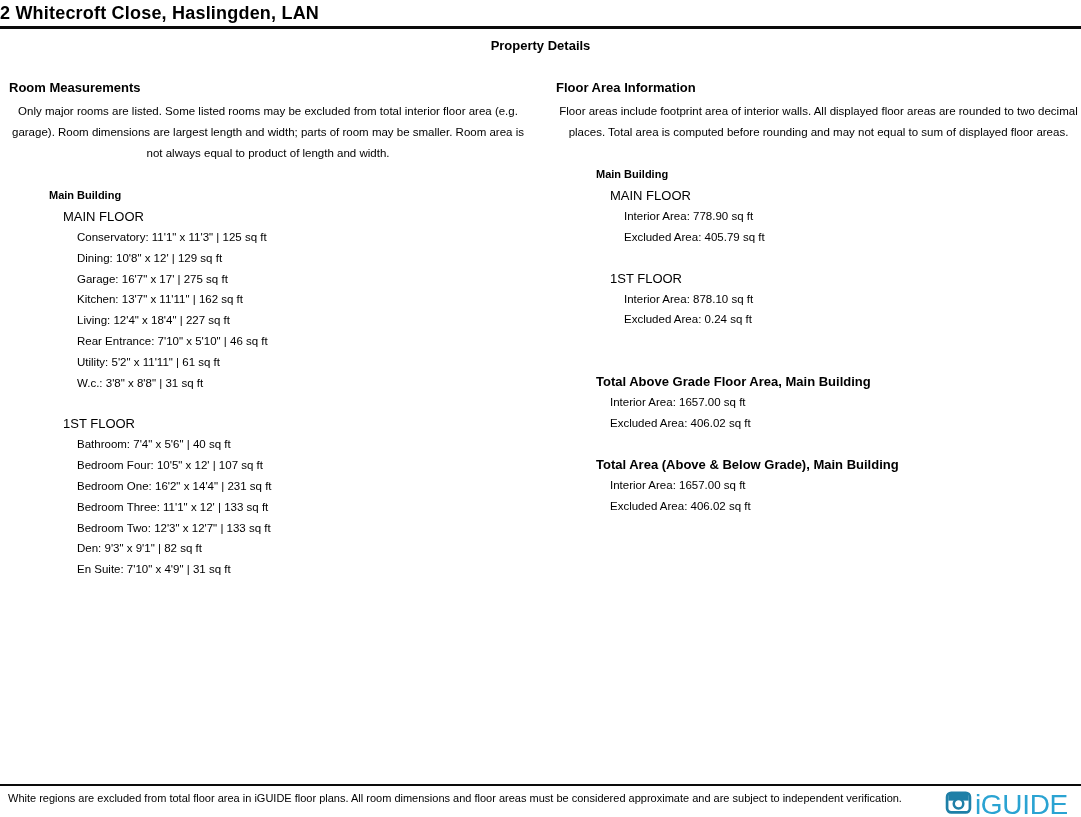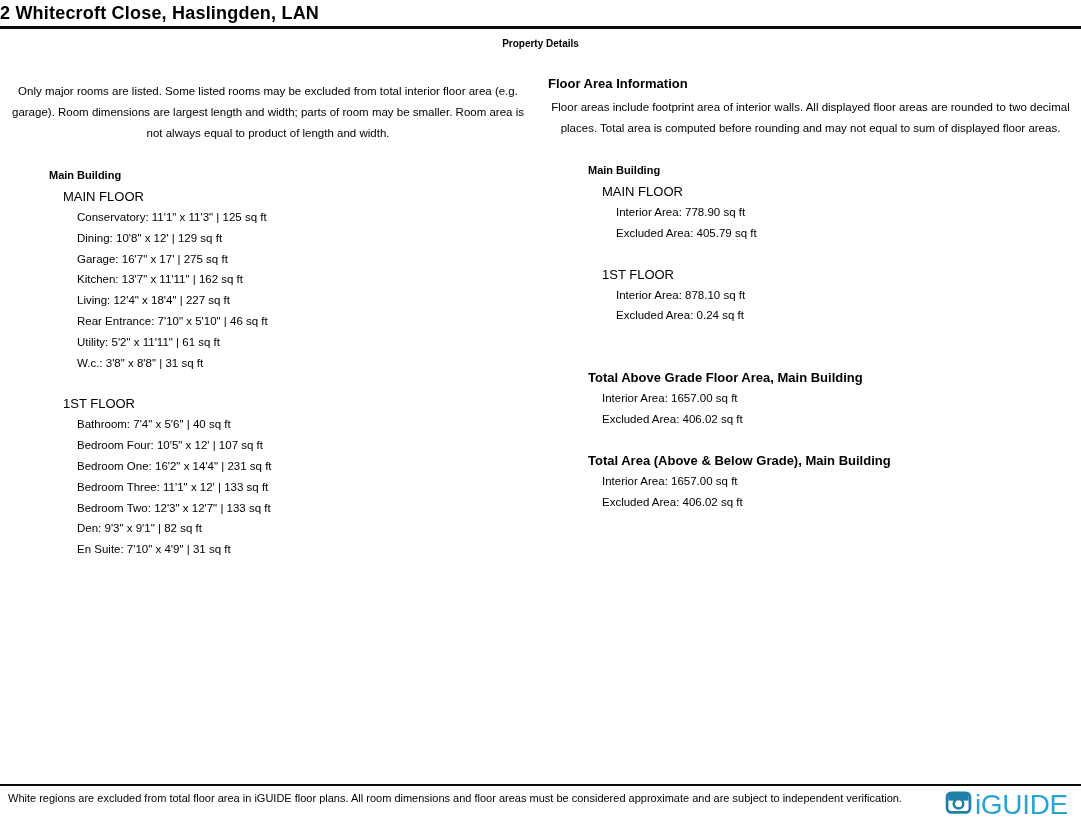--- a/index.html
+++ b/index.html
@@ -20,32 +20,32 @@
     height:29px;
     border-bottom:3px solid #0a0a0a;
   }
   .page-title {
     font-size:18px;
     font-weight:bold;
     line-height:27px;
     letter-spacing:0.2px;
   }
   .subtitle {
-    font-size:10px;
+    font-size:13px;
     font-weight:bold;
     text-align:center;
     margin-top:9px;
   }
   
   .columns {
     display:flex;
     margin-top:27px;
   }
   .col-left  { width:548px; padding-left:9px; }
-  .col-right { flex:1; padding-left:9px; padding-right:8px; }
+  .col-right { flex:1; padding-left:9px; padding-right:0; }
   .section-heading {
     font-size:13px;
     font-weight:bold;
     line-height:16px;
   }
   .section-desc {
     font-size:11.5px;
     line-height:21px;
     margin-top:5px;
     text-align:center;
@@ -113,20 +113,21 @@
 
   <div class="header">
     <div class="page-title">2 Whitecroft Close, Haslingden, LAN</div>
   </div>
 
   <div class="subtitle">Property Details</div>
 
   <div class="columns">
 
     <div class="col-left">
+      <div class="section-heading">Room Measurements</div>
       <div class="section-desc">Only major rooms are listed. Some listed rooms may be excluded from total interior floor area (e.g. garage). Room dimensions are largest length and width; parts of room may be smaller. Room area is not always equal to product of length and width.</div>
 
       <div class="building">
         <div class="building-name">Main Building</div>
 
         <div class="floor">
           <div class="floor-name">MAIN FLOOR</div>
           <div class="line-list">
 
           <div>Conservatory: 11'1" x 11'3" | 125 sq ft</div>

